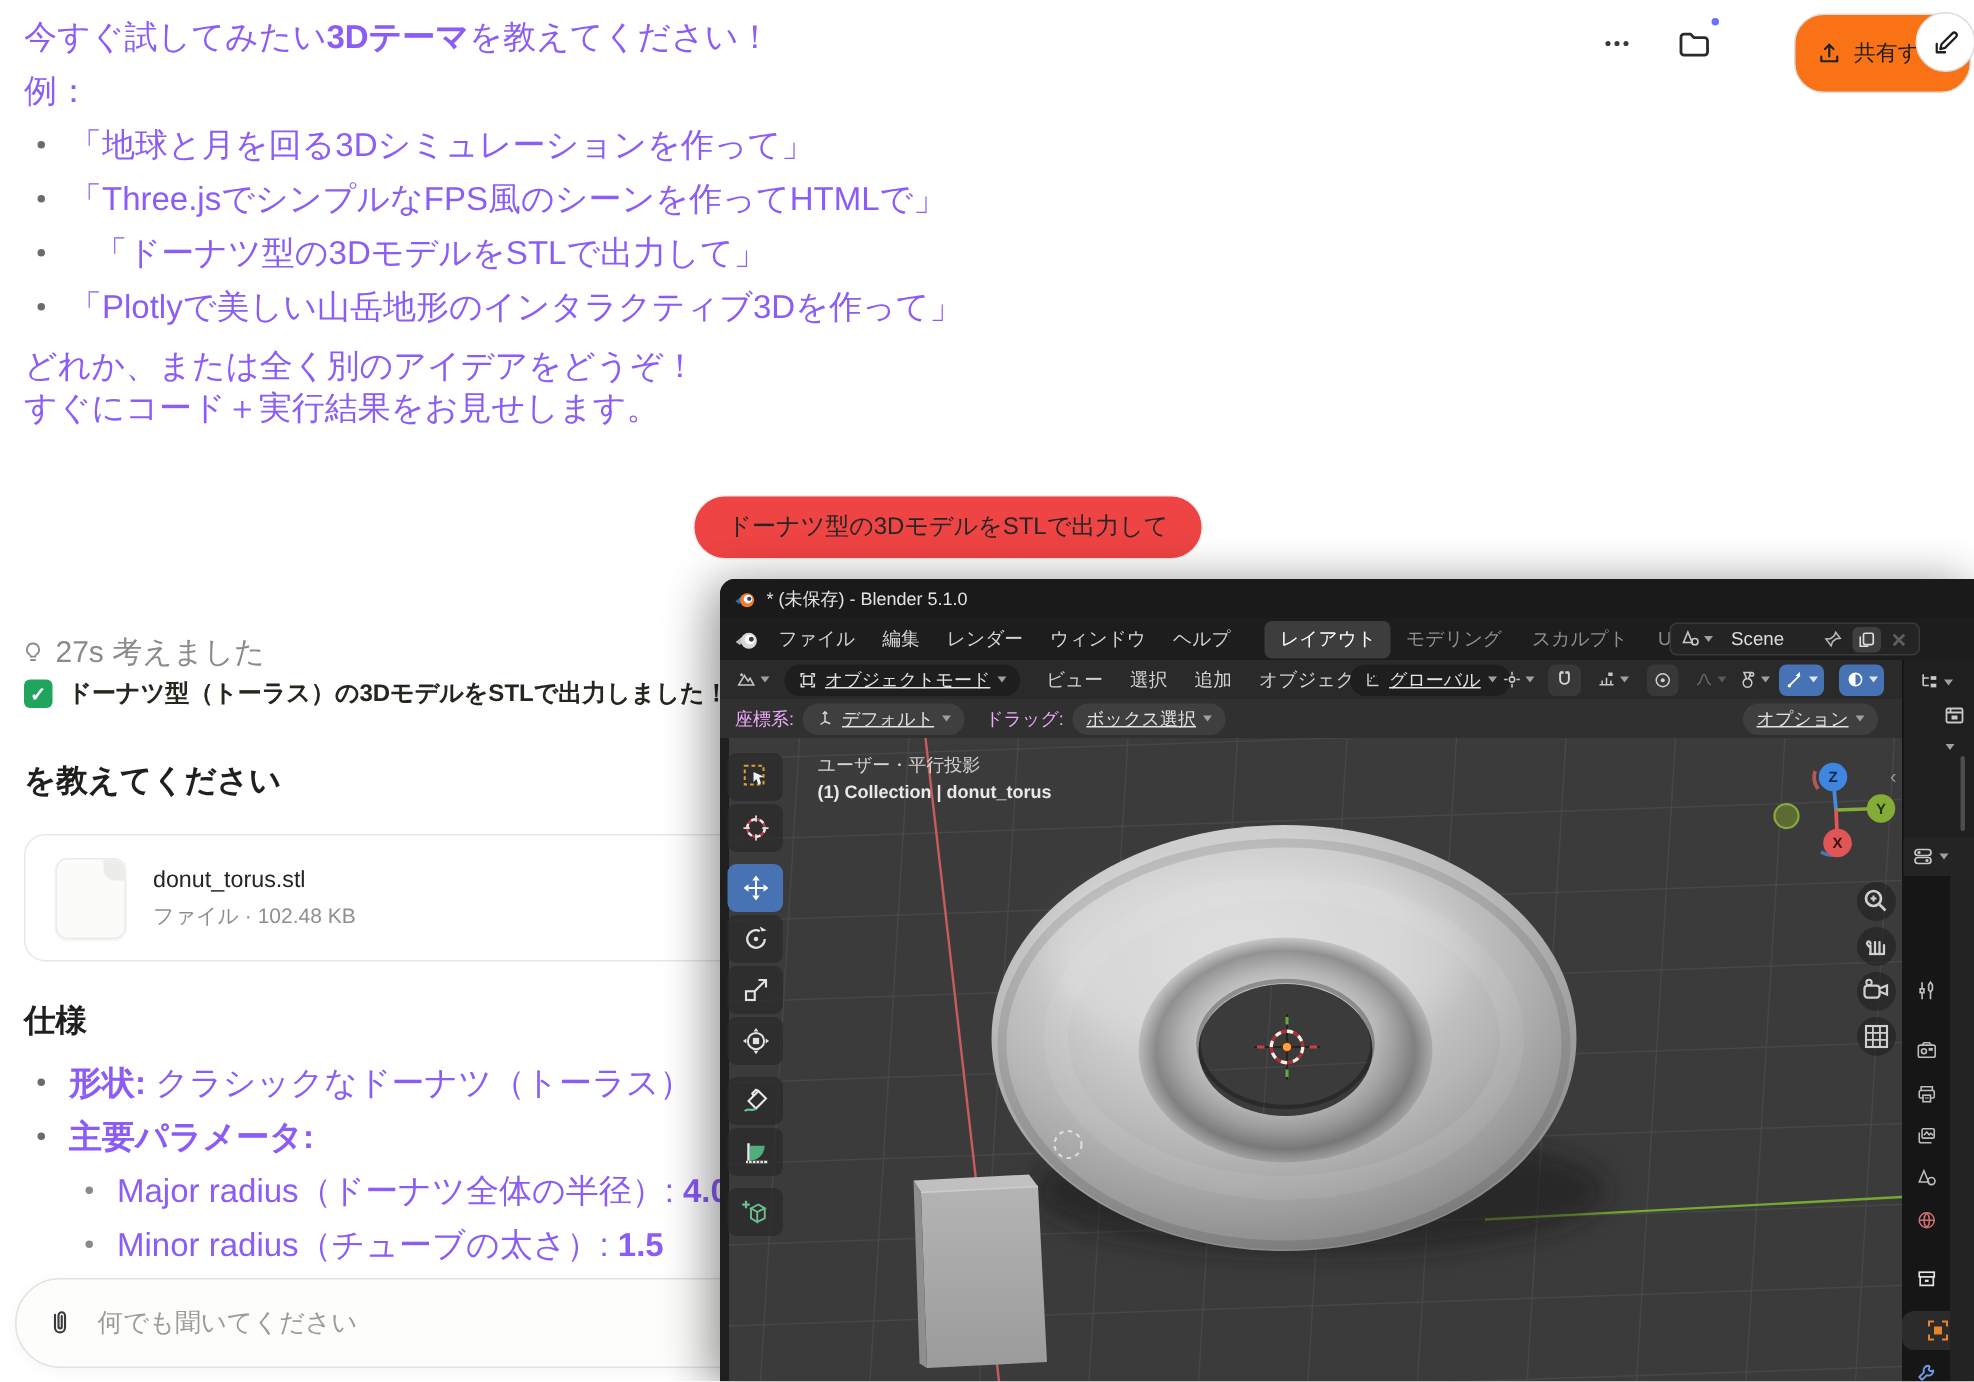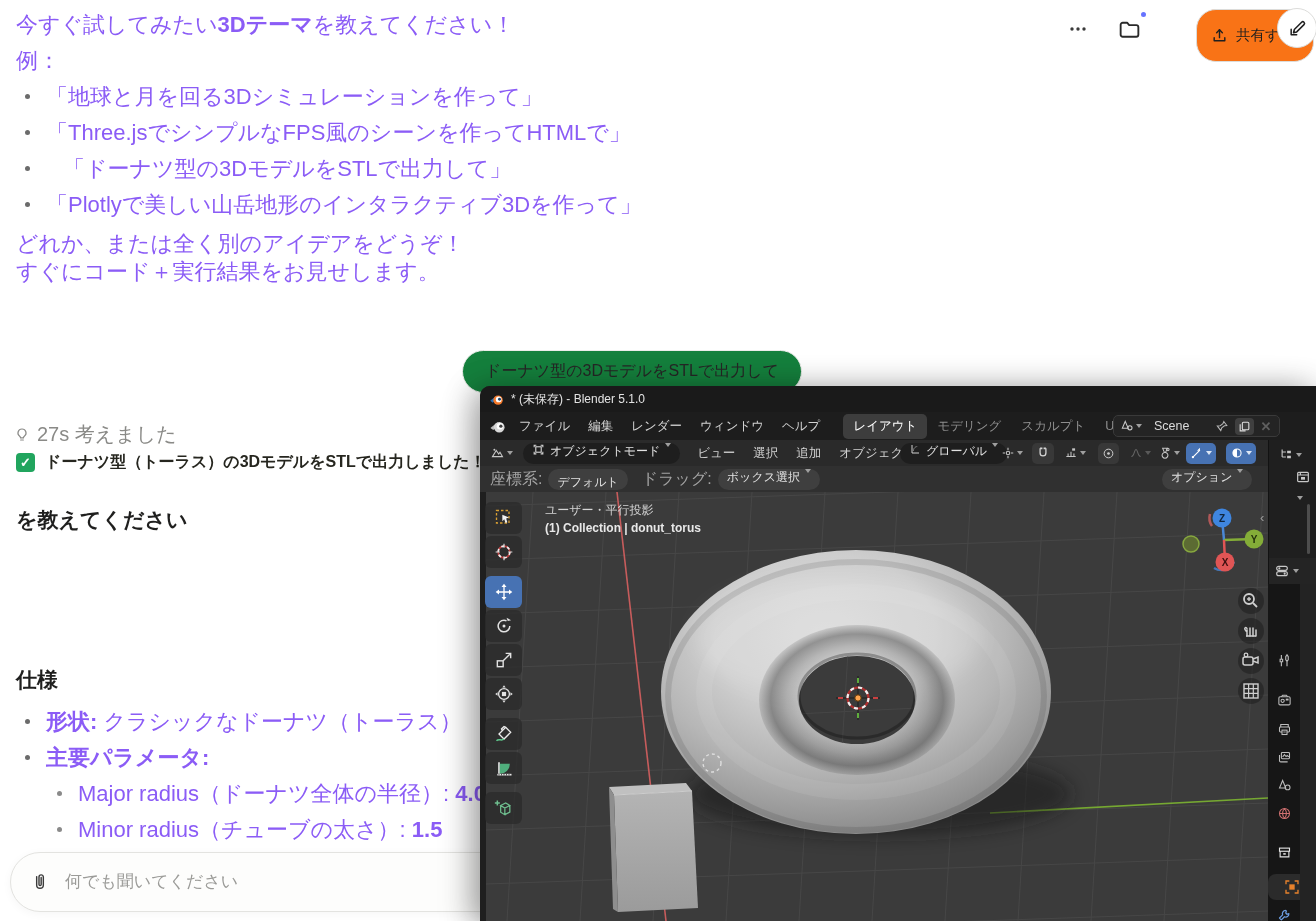--- a/index.html
+++ b/index.html
@@ -10,21 +10,21 @@
 
   
   .chat-text { font-size:22px; color:#8b5cf6; line-height:24px; }
   .b { font-weight:700; }
   .bullet-dot { position:absolute; width:5px; height:5px; border-radius:50%; background:#6b6b6b; }
   .sub-dot { width:5px; height:5px; }
   .icon-btn { background:none; border:none; cursor:pointer; position:absolute; display:flex; align-items:center; justify-content:center; }
   #share-btn { position:absolute; left:1196px; top:9px; height:53px; padding:0 18px 0 14px; border:1px solid #dcdcda; border-radius:20px; background:#f97316; display:flex; align-items:center; gap:8px; font-size:14.5px; color:#1f1f1f; cursor:pointer; font-family:inherit; }
   #compose-btn { position:absolute; left:1277px; top:8px; width:40px; height:40px; border:1px solid #dcdcda; border-radius:50%; background:#fff; display:flex; align-items:center; justify-content:center; cursor:pointer; }
   .blue-dot { position:absolute; width:9px; height:9px; border-radius:50%; background:#6673ff; border:2px solid #fff; }
-  #user-bubble { position:absolute; left:462px; top:330px; height:43px; padding:0 22px; background:#15803d; border:1px solid #ecece9; border-radius:22px; display:flex; align-items:center; font-size:16px; color:#262626;margin-top:20px; }
+  #user-bubble { position:absolute; left:462px; top:330px; height:43px; padding:0 22px; background:#ef4444; border:1px solid #ecece9; border-radius:22px; display:flex; align-items:center; font-size:16px; color:#262626; }
   #thinking-row { position:absolute; left:14px; top:421px; display:flex; align-items:center; gap:7px; color:#8a8a87; font-size:20px; }
   #result-row { position:absolute; left:16px; top:452px; display:flex; align-items:center; gap:10px; font-size:16px; }
   .check-badge { width:19px; height:19px; background:#21a55e; border-radius:4px; color:#fff; font-size:13px; font-weight:700; display:flex; align-items:center; justify-content:center; }
   .h2 { position:absolute; font-size:21px; font-weight:700; color:#1f1f1e; }
   #file-card { position:absolute; left:16px; top:556px; width:744px; height:85px; border:1px solid #e7e7e4; border-radius:14px; background:#fff; display:flex; align-items:center; padding-left:20px; gap:18px; cursor:pointer; }
   #file-doc-icon { width:47px; height:54px; background:#fbfbf9; border:1px solid #ebebe8; border-radius:8px; position:relative; box-shadow:0 1px 2px rgba(0,0,0,.05); }
   #file-doc-icon::after { content:""; position:absolute; top:0; right:0; width:14px; height:14px; background:#eceael; background:#ecece9; border-bottom-left-radius:8px; border-top-right-radius:8px; }
   .file-name { font-size:15.5px; color:#242423; }
   .file-meta { font-size:14px; color:#8f8f8b; margin-top:6px; }
   #input-bar { position:absolute; left:10px; top:852px; width:1292px; height:60px; border:1px solid #e3e3e0; border-radius:30px; background:#fdfdfc; box-shadow:0 2px 10px rgba(0,0,0,.04); display:flex; align-items:center; padding:0 16px; gap:12px; z-index:5; }
@@ -36,24 +36,24 @@
   #bl-titlebar { position:absolute; left:0; top:0; width:836px; height:26px; background:#1a1a1a; display:flex; align-items:center; padding-left:9px; gap:7px; }
   #bl-title { font-size:12px; color:#e3e3e3; }
   #bl-menubar { position:absolute; left:0; top:26px; width:836px; height:28px; background:#1d1d1d; display:flex; align-items:center; }
   .bl-menu { color:#d2d2d2; font-size:12.5px; padding:3px 9px; border-radius:4px; cursor:pointer; white-space:nowrap; }
   .ws-tab { color:#8f8f8f; font-size:12.5px; padding:4px 10px; border-radius:5px; cursor:pointer; white-space:nowrap; }
   .ws-tab.active { background:#3d3d3d; color:#ffffff; }
   .ws-tab.faded { opacity:.4; }
   #scene-group { position:absolute; left:633px; top:29px; height:22px; display:flex; align-items:center; background:#242424; border:1px solid #3a3a3a; border-radius:5px; padding:0 2px; }
   #bl-header { position:absolute; left:0; top:54px; width:788px; height:26px; background:#2a2a2a; display:flex; align-items:center; }
   #bl-toolsettings { position:absolute; left:0; top:80px; width:788px; height:26px; background:#303030; display:flex; align-items:center; }
-  .bwidget { background:#1e1e1e; border-radius:11px; color:#e2e2e2; font-size:12px; display:inline-flex; align-items:flex-start; gap:5px; padding:0 9px; height:21px; cursor:pointer; white-space:nowrap; }
+  .bwidget { background:#1e1e1e; border-radius:11px; color:#e2e2e2; font-size:12px; display:inline-flex; align-items:center; gap:5px; padding:0 9px; height:21px; cursor:pointer; white-space:nowrap;text-decoration:underline; }
   .bwidget.light { background:#3f3f3f; }
   .chev { width:0; height:0; border-left:3.5px solid transparent; border-right:3.5px solid transparent; border-top:4px solid #9f9f9f; display:inline-block; }
-  .blabel { color:#a3a3a3; font-size:16px; white-space:nowrap; }
+  .blabel { color:#f0abfc; font-size:12px; white-space:nowrap; }
   .hbtn { display:inline-flex; align-items:center; gap:2px; padding:0 4px; height:21px; border-radius:5px; cursor:pointer; }
   .hbtn.blue { background:#4772b3; }
   #bl-viewport { position:absolute; left:6px; top:106px; width:782px; height:429px; background:#3b3b3b; overflow:hidden; cursor:crosshair; }
   #vp-overlay-text { position:absolute; left:59px; top:9px; color:#d5d5d5; font-size:12px; line-height:18px; pointer-events:none; }
   #vp-breadcrumb { color:#e8e8e8; font-weight:700; }
   #bl-toolbar { position:absolute; left:5px; top:116px; width:38px; z-index:12; }
   .tool-btn { position:absolute; left:0; width:37px; height:32px; background:#2c2c2ccc; border:none; border-radius:6px; display:flex; align-items:center; justify-content:center; cursor:pointer; }
   .tool-btn.active { background:#4772b3; }
   #bl-rightpanel { position:absolute; left:788px; top:54px; width:48px; height:481px; background:#1e1e1e; }
   #outliner { position:absolute; left:0; top:0; width:48px; height:118px; background:#1f1f1f; border-left:1px solid #121212; }
@@ -128,20 +128,27 @@
     <span>27s 考えました</span>
   </div>
 
   <div id="result-row">
     <span class="check-badge">✓</span>
     <span class="b">ドーナツ型（トーラス）の3DモデルをSTLで出力しました！</span>
   </div>
 
   <div class="h2" style="left:16px; top:506px;">を教えてください</div>
 
+  <div id="file-card">
+    <div id="file-doc-icon"></div>
+    <div>
+      <div class="file-name">donut_torus.stl</div>
+      <div class="file-meta">ファイル · 102.48 KB</div>
+    </div>
+  </div>
 
   <div class="h2" style="left:16px; top:666px;">仕様</div>
 
   <span class="bullet-dot" style="left:25px; top:719px;"></span>
   <div class="abs chat-text" style="left:46px; top:710px;"><span class="b">形状:</span><span> クラシックなドーナツ（トーラス）</span></div>
   <span class="bullet-dot" style="left:25px; top:755px;"></span>
   <div class="abs chat-text b" style="left:46px; top:746px;">主要パラメータ:</div>
   <span class="bullet-dot sub-dot" style="left:57px; top:791px; position:absolute; background:#8a8a8a; border-radius:50%;"></span>
   <div class="abs chat-text" style="left:78px; top:782px;"><span>Major radius（ドーナツ全体の半径）: </span><span class="b">4.0</span></div>
   <span class="bullet-dot sub-dot" style="left:57px; top:827px; position:absolute; background:#8a8a8a; border-radius:50%;"></span>
@@ -295,21 +302,21 @@
         <svg width="14" height="14" viewBox="0 0 24 24" fill="none" stroke="#fff" stroke-width="1.8">
             <circle cx="12" cy="12" r="7"></circle>
             <path d="M12 5a7 7 0 0 0 0 14z" fill="#fff" stroke="none"></path>
           </svg>
         <span class="chev" style="border-top-color:#dce6f5;"></span>
       </span>
     </div>
 
     <div id="bl-toolsettings">
       <span class="blabel" style="margin-left:10px;">座標系:</span>
-      <span class="bwidget light" style="margin-left:6px;flex-direction:column;">
+      <span class="bwidget light" style="margin-left:6px;">
         <svg width="12" height="12" viewBox="0 0 24 24" fill="none" stroke="#d8d8d8" stroke-width="2">
             <path d="M12 4v12M12 16l-6 4M12 16l7 3"></path>
             <path d="M9 6l3-3 3 3"></path>
           </svg>
         <span>デフォルト</span>
         <span class="chev"></span>
       </span>
       <span class="blabel" style="margin-left:14px;">ドラッグ:</span>
       <span class="bwidget light" style="margin-left:6px;">
         <span>ボックス選択</span>

